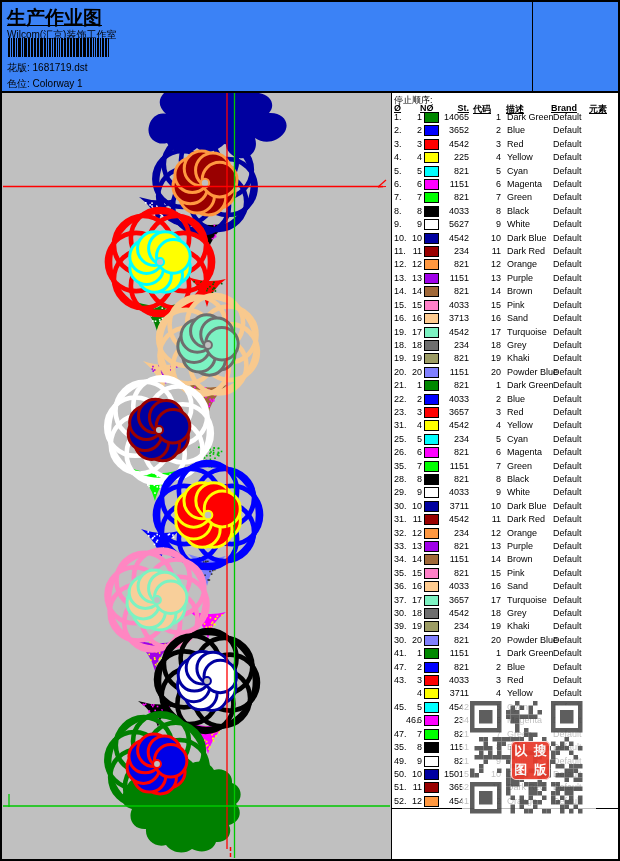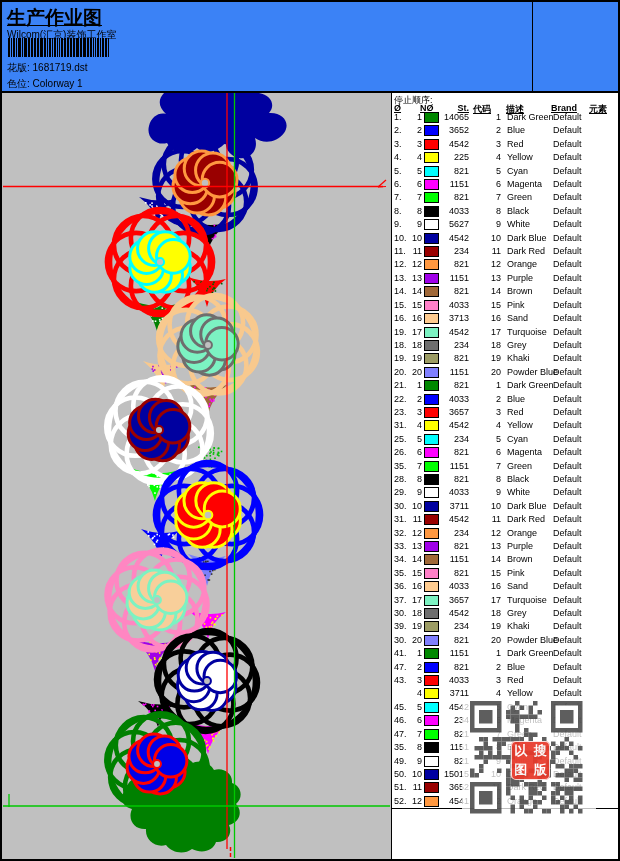--- a/index.html
+++ b/index.html
@@ -1096,21 +1096,21 @@
         <div class="trow">
           <span class="cell" style="left: 2px; width: 14px;">45.</span>
           <span class="cell num" style="left: 16px; width: 14px;">5</span>
           <span class="swatch" style="left: 32px; background: rgb(0, 255, 255);"></span>
           <span class="cell num" style="left: 46px; width: 31px;">4542</span>
           <span class="cell num" style="left: 79px; width: 30px;">5</span>
           <span class="cell" style="left: 115px; width: 58px;">Cyan</span>
           <span class="cell" style="left: 161px; width: 40px;">Default</span>
         </div>
         <div class="trow">
-          <span class="cell" style="left: 2px; width: 14px;">46.</span>
+          <span class="cell" style="left: 14px; width: 14px;">46.</span>
           <span class="cell num" style="left: 16px; width: 14px;">6</span>
           <span class="swatch" style="left: 32px; background: rgb(255, 0, 255);"></span>
           <span class="cell num" style="left: 46px; width: 31px;">234</span>
           <span class="cell num" style="left: 79px; width: 30px;">6</span>
           <span class="cell" style="left: 115px; width: 58px;">Magenta</span>
           <span class="cell" style="left: 161px; width: 40px;">Default</span>
         </div>
         <div class="trow">
           <span class="cell" style="left: 2px; width: 14px;">47.</span>
           <span class="cell num" style="left: 16px; width: 14px;">7</span>

